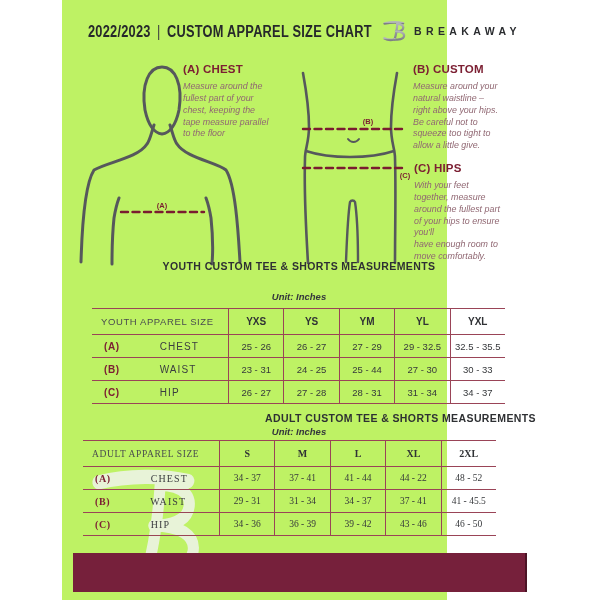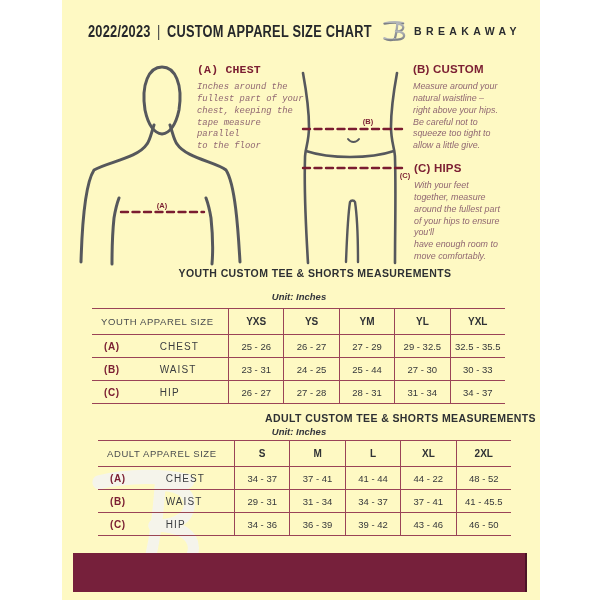--- a/index.html
+++ b/index.html
@@ -1,18 +1,18 @@
 <!DOCTYPE html>
 <html><head>
 <meta charset="utf-8">
 <style>
   html,body{margin:0;padding:0;}
   body{font-family:"Liberation Sans", sans-serif; background:#ffffff;}
   .screen{position:relative;width:600px;height:600px;background:#ffffff;overflow:hidden;}
-  .page{position:absolute;left:62px;top:0;width:478px;height:600px;background:#fef9c3;}
+  .page{position:absolute;left:62px;top:0;width:385px;height:600px;background:#bef264;}
 
   
   .masthead{position:absolute;left:26px;top:20px;height:24px;white-space:nowrap;
     font-weight:bold;font-size:16px;letter-spacing:.3px;color:#26282b;
     transform:scaleX(.8);transform-origin:left center;line-height:24px;}
   .masthead .sep{margin:0 8px;font-weight:normal;color:#3a3c3f;}
   .brand{position:absolute;left:352px;top:25px;font-size:10.5px;font-weight:bold;
     letter-spacing:4.4px;color:#2a2c2f;white-space:nowrap;}
 
   
@@ -83,23 +83,23 @@
     <svg class="fig" style="left:8px;top:62px;" width="180" height="205" viewBox="0 0 180 205">
       <path stroke-width="3" d="M 75,48 C 71,22 79,5 92,5 C 105,5 113,22 109,48 C 106,62 100,71 92,72 C 84,71 78,62 75,48"></path>
       <path stroke-width="3" d="M 84,63 C 81,72 80,78 77,82 C 68,96 38,100 24,108 C 15,122 12,165 11,200"></path>
       <path stroke-width="3" d="M 100,63 C 103,72 104,78 107,82 C 116,96 146,100 156,108 C 165,122 168,165 170,200"></path>
       <path stroke-width="3" d="M 49,136 C 46,144 45,150 44,156 C 42,175 42,190 42,202"></path>
       <path stroke-width="3" d="M 136,136 C 139,144 140,150 141,156 C 143,175 143,190 142,202"></path>
       <path class="dash" stroke-width="2.4" stroke-dasharray="7,4.5" d="M 51,150 H 134"></path>
       <text x="92" y="146" font-size="7.5" text-anchor="middle">(A)</text>
     </svg>
 
-    <div class="instr" style="left:135px;top:63px;width:110px;font-family:Liberation Mono, monospace;">
+    <div class="instr" style="left:121px;top:63px;width:110px;">
       <h3>(A) CHEST</h3>
-      <p>Inches around the
+      <p>Measure around the
 fullest part of your
 chest, keeping the
 tape measure parallel
 to the floor</p>
     </div>
 
     <svg class="fig" style="left:233px;top:65px;" width="120" height="203" viewBox="0 0 120 203">
       <path stroke-width="2.6" d="M 8,8 C 12,30 14,48 14,62 C 14,77 10,84 10,93 C 9,125 11,165 13,198"></path>
       <path stroke-width="2.6" d="M 102,8 C 98,30 96,48 96,62 C 96,77 100,84 100,93 C 101,125 100,165 100,198"></path>
       <path stroke-width="2.4" d="M 11,86 C 35,94 75,94 99,86"></path>
@@ -133,21 +133,21 @@
     </div>
 
     <svg class="watermark" width="136" height="152" viewBox="0 0 32 32" preserveAspectRatio="none">
       <path stroke-width="3" d="M 3,8.5 C 10,7 18,7 24,8.2"></path>
       <path stroke-width="2.6" d="M 17.5,8.5 C 17,15 16,22 14.5,26.5"></path>
       <path stroke-width="2.6" d="M 17.5,9 C 23.5,9 25,12 24,14.5 C 23.2,16.6 20,17.6 16,17.6"></path>
       <path stroke-width="2.6" d="M 16,17.6 C 22,17.6 25.8,19.6 25.2,23 C 24.6,26.6 19,27.6 13.6,26.6"></path>
       <path stroke-width="3" d="M 14.5,26.6 C 10.5,27.6 6,27.2 2.8,25.6"></path>
     </svg>
 
-    <div class="section-title" style="top:267px;margin-left:16px;">YOUTH CUSTOM TEE &amp; SHORTS MEASUREMENTS</div>
+    <div class="section-title" style="top:260px;">YOUTH CUSTOM TEE &amp; SHORTS MEASUREMENTS</div>
     <div class="section-unit" style="top:291px;">Unit: Inches</div>
 
     <div class="size-table" style="left:30px;top:308px;">
       <div class="t-row t-head">
         <div class="cell label-cell">YOUTH APPAREL SIZE</div>
         <div class="cell size-cell">YXS</div>
         <div class="cell size-cell">YS</div>
         <div class="cell size-cell">YM</div>
         <div class="cell size-cell">YL</div>
         <div class="cell size-cell">YXL</div>
@@ -183,21 +183,21 @@
         <div class="cell val-cell">27 - 28</div>
         <div class="cell val-cell">28 - 31</div>
         <div class="cell val-cell">31 - 34</div>
         <div class="cell val-cell">34 - 37</div>
       </div>
     </div>
 
     <div class="section-title" style="top:412px;text-align:right;">ADULT CUSTOM TEE &amp; SHORTS MEASUREMENTS</div>
     <div class="section-unit" style="top:426px;">Unit: Inches</div>
 
-    <div class="size-table" style="left:36px;top:440px;">
+    <div class="size-table" style="left:21px;top:440px;font-family:Liberation Serif, serif;">
       <div class="t-row t-head">
         <div class="cell label-cell">ADULT APPAREL SIZE</div>
         <div class="cell size-cell">S</div>
         <div class="cell size-cell">M</div>
         <div class="cell size-cell">L</div>
         <div class="cell size-cell">XL</div>
         <div class="cell size-cell">2XL</div>
       </div>
       <div class="t-row t-data">
         <div class="cell label-cell row-label-cell">

